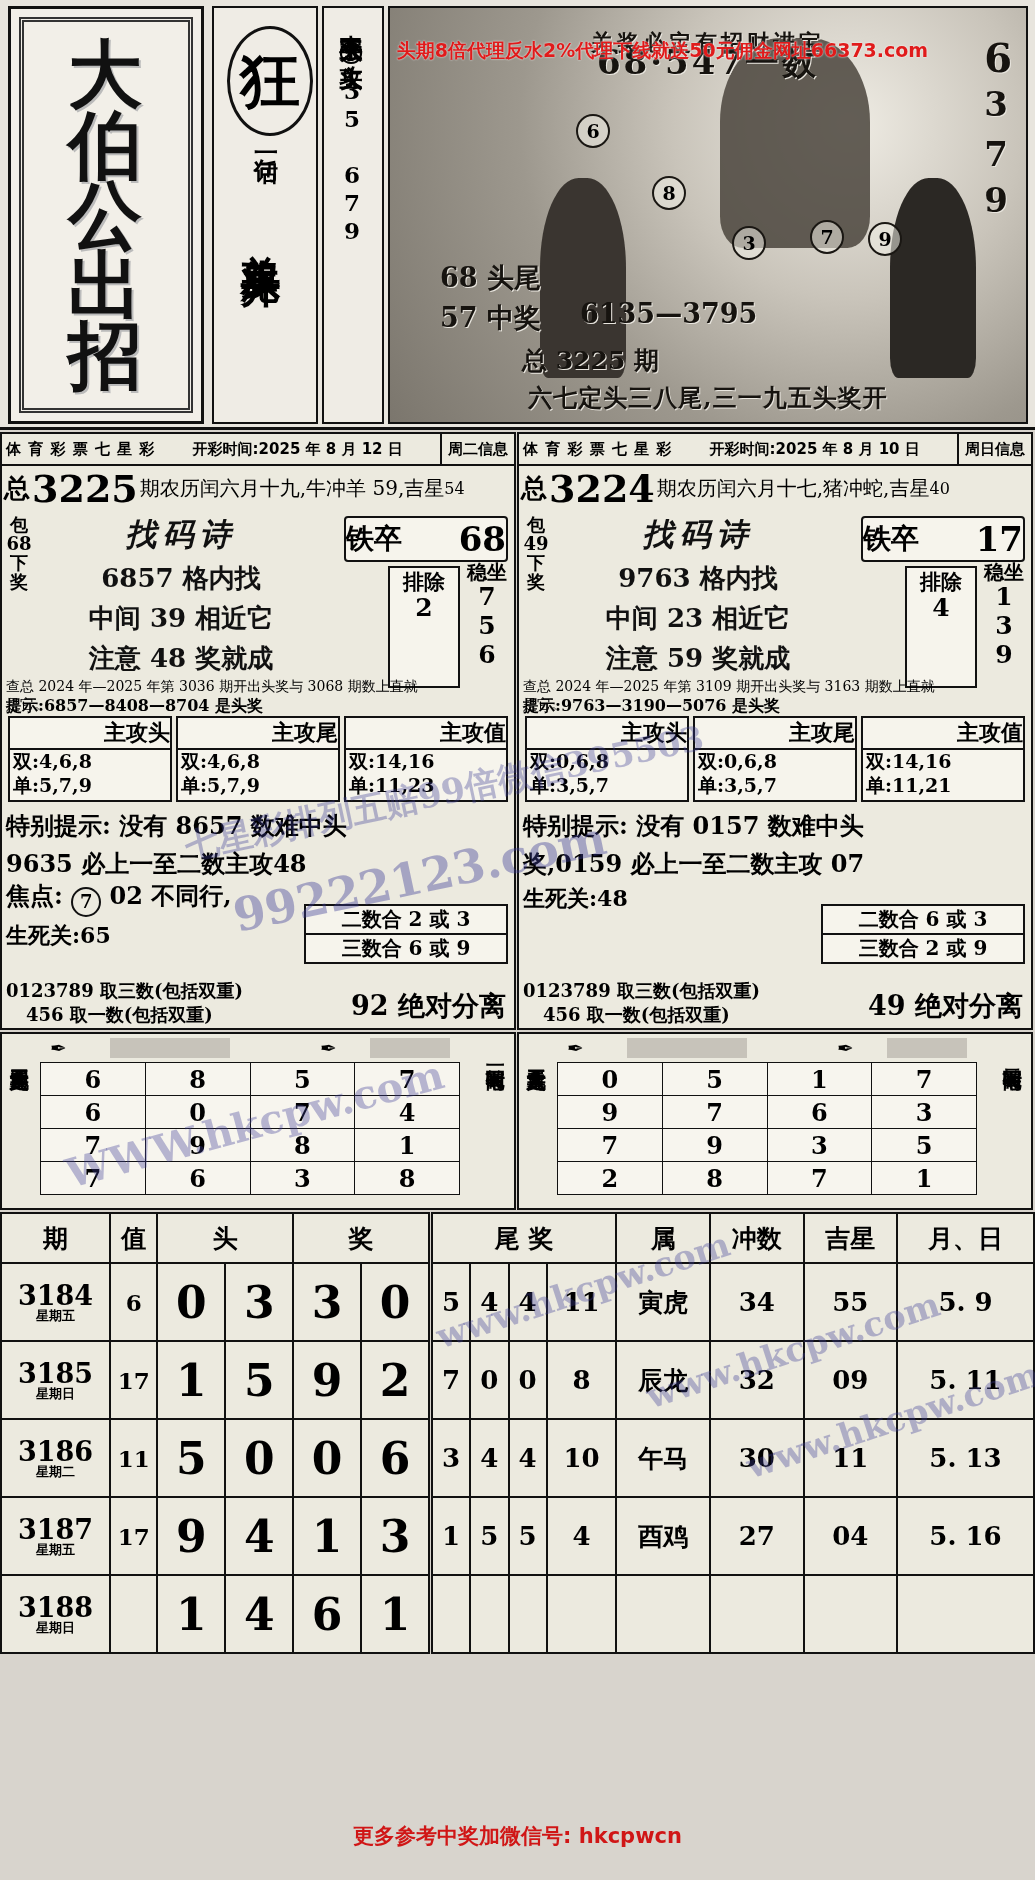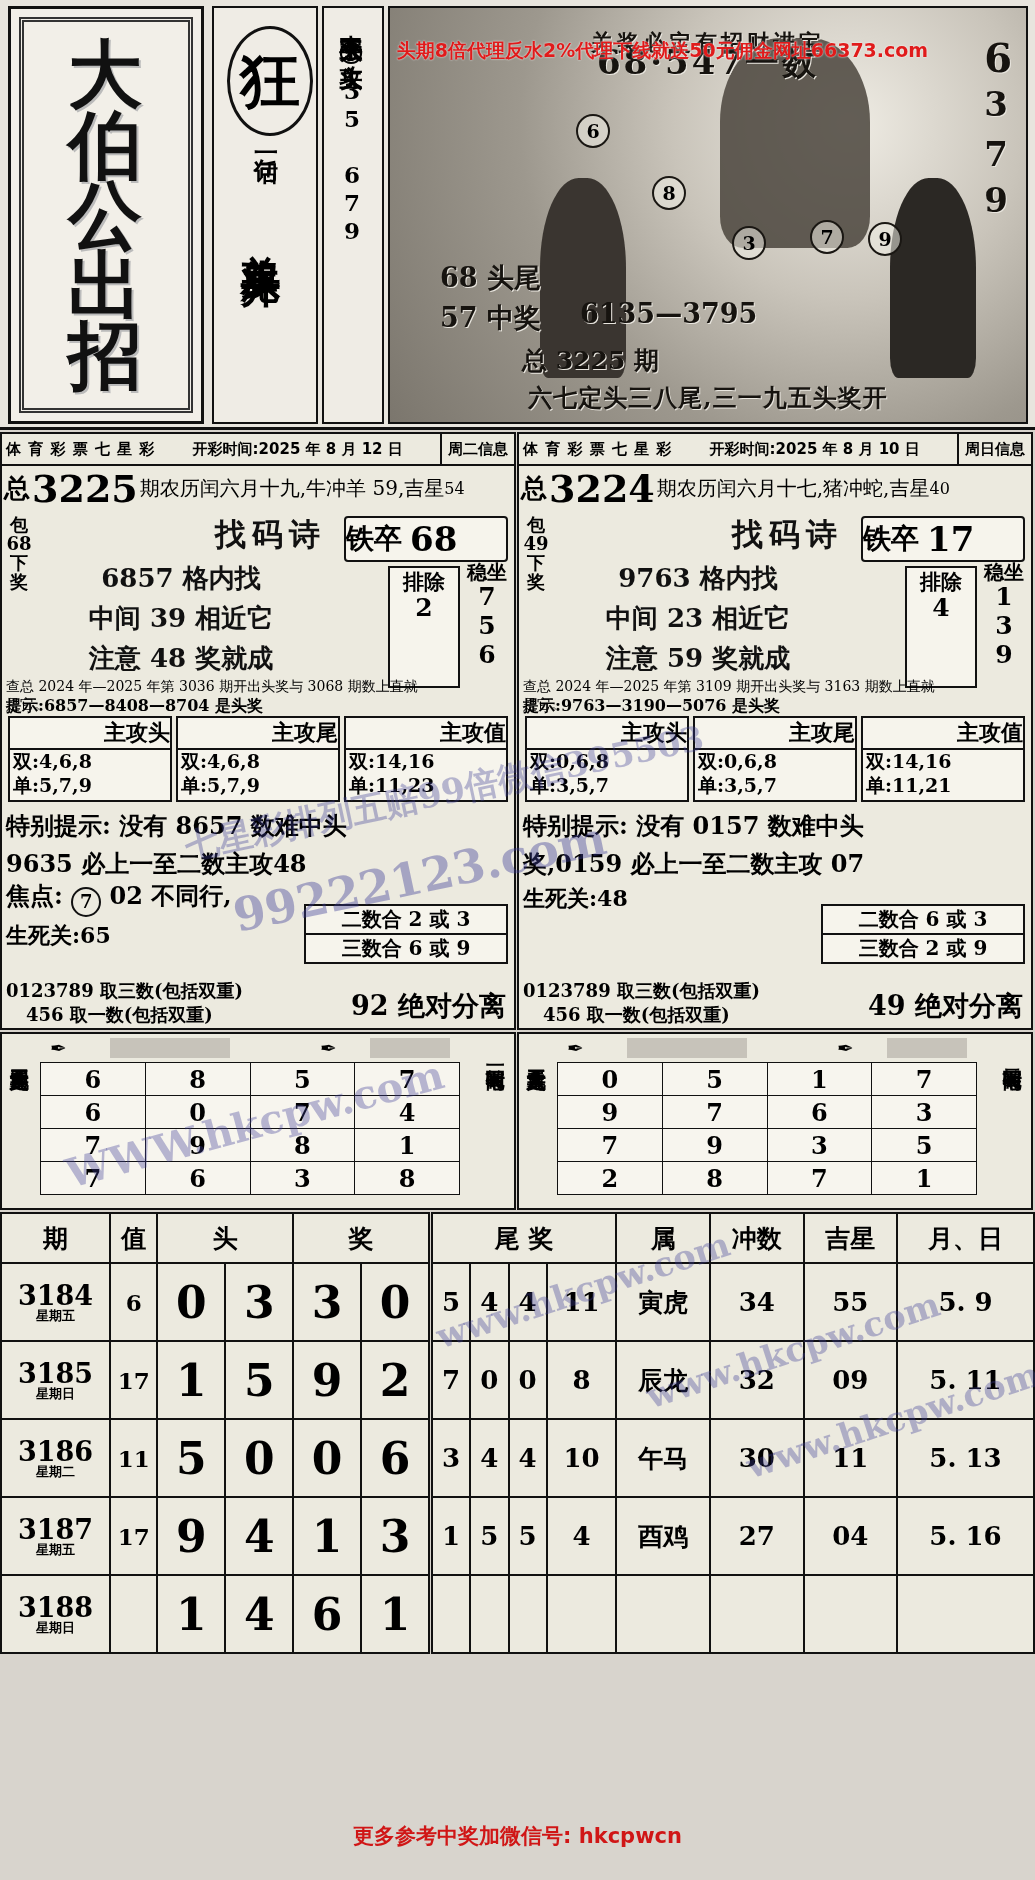--- a/index.html
+++ b/index.html
@@ -60,24 +60,24 @@
   .phdr .lt{padding-left:4px;letter-spacing:1px;}
   .phdr .mid{flex:1;text-align:center;font-size:15px;}
   .phdr .rt{border-left:2px solid #111;padding:0 6px;height:100%;display:flex;align-items:center;}
   .issue{position:absolute;left:2px;top:32px;width:100%;height:44px;display:flex;align-items:center;font-family:"DejaVu Serif",serif;}
   .issue .t1{font-size:26px;font-weight:bold;}
   .issue .num{font-size:38px;font-weight:bold;margin:12px 2px;}
   .issue .t2{font-size:20px;}
   .issue .star{font-size:16px;}
   .sideV{position:absolute;left:3px;top:82px;width:28px;font-size:18px;line-height:1.05;font-family:"DejaVu Serif",serif;font-weight:bold;text-align:center;}
   .poem{position:absolute;left:34px;top:80px;width:290px;font-family:"DejaVu Serif",serif;font-weight:bold;color:#111;}
-  .poem .ttl{font-size:31px;text-align:right;letter-spacing:6px;}
+  .poem .ttl{font-size:31px;text-align:center;letter-spacing:6px;font-style:italic;}
   .poem .l{font-size:26px;margin-top:5px;text-align:center;}
   .ironBox{position:absolute;right:6px;top:82px;width:160px;height:42px;border:2px solid #111;border-radius:4px;
-           display:flex;align-items:center;justify-content:flex-start;font-family:"DejaVu Serif",serif;font-weight:bold;font-size:28px;background:#f6f4ec;}
+           display:flex;align-items:center;justify-content:space-between;font-family:"DejaVu Serif",serif;font-weight:bold;font-size:28px;background:#f6f4ec;}
   .paiBox{position:absolute;right:54px;top:132px;width:68px;height:118px;border:2px solid #111;
           font-family:"DejaVu Serif",serif;font-weight:bold;text-align:center;background:#f6f4ec;}
   .paiBox .lab{font-size:21px;line-height:1.05;padding-top:3px;}
   .paiBox .dg{font-size:25px;}
   .wenBox{position:absolute;right:4px;top:128px;width:46px;font-family:"DejaVu Serif",serif;font-weight:bold;text-align:center;}
   .wenBox .lab{font-size:20px;line-height:1.05;}
   .wenBox .dg{font-size:25px;line-height:1.15;}
   .smallnote{position:absolute;left:4px;font-size:14px;font-family:"DejaVu Serif",serif;}
   .hint{position:absolute;left:4px;font-size:16px;font-weight:bold;font-family:"DejaVu Serif",serif;}
 

